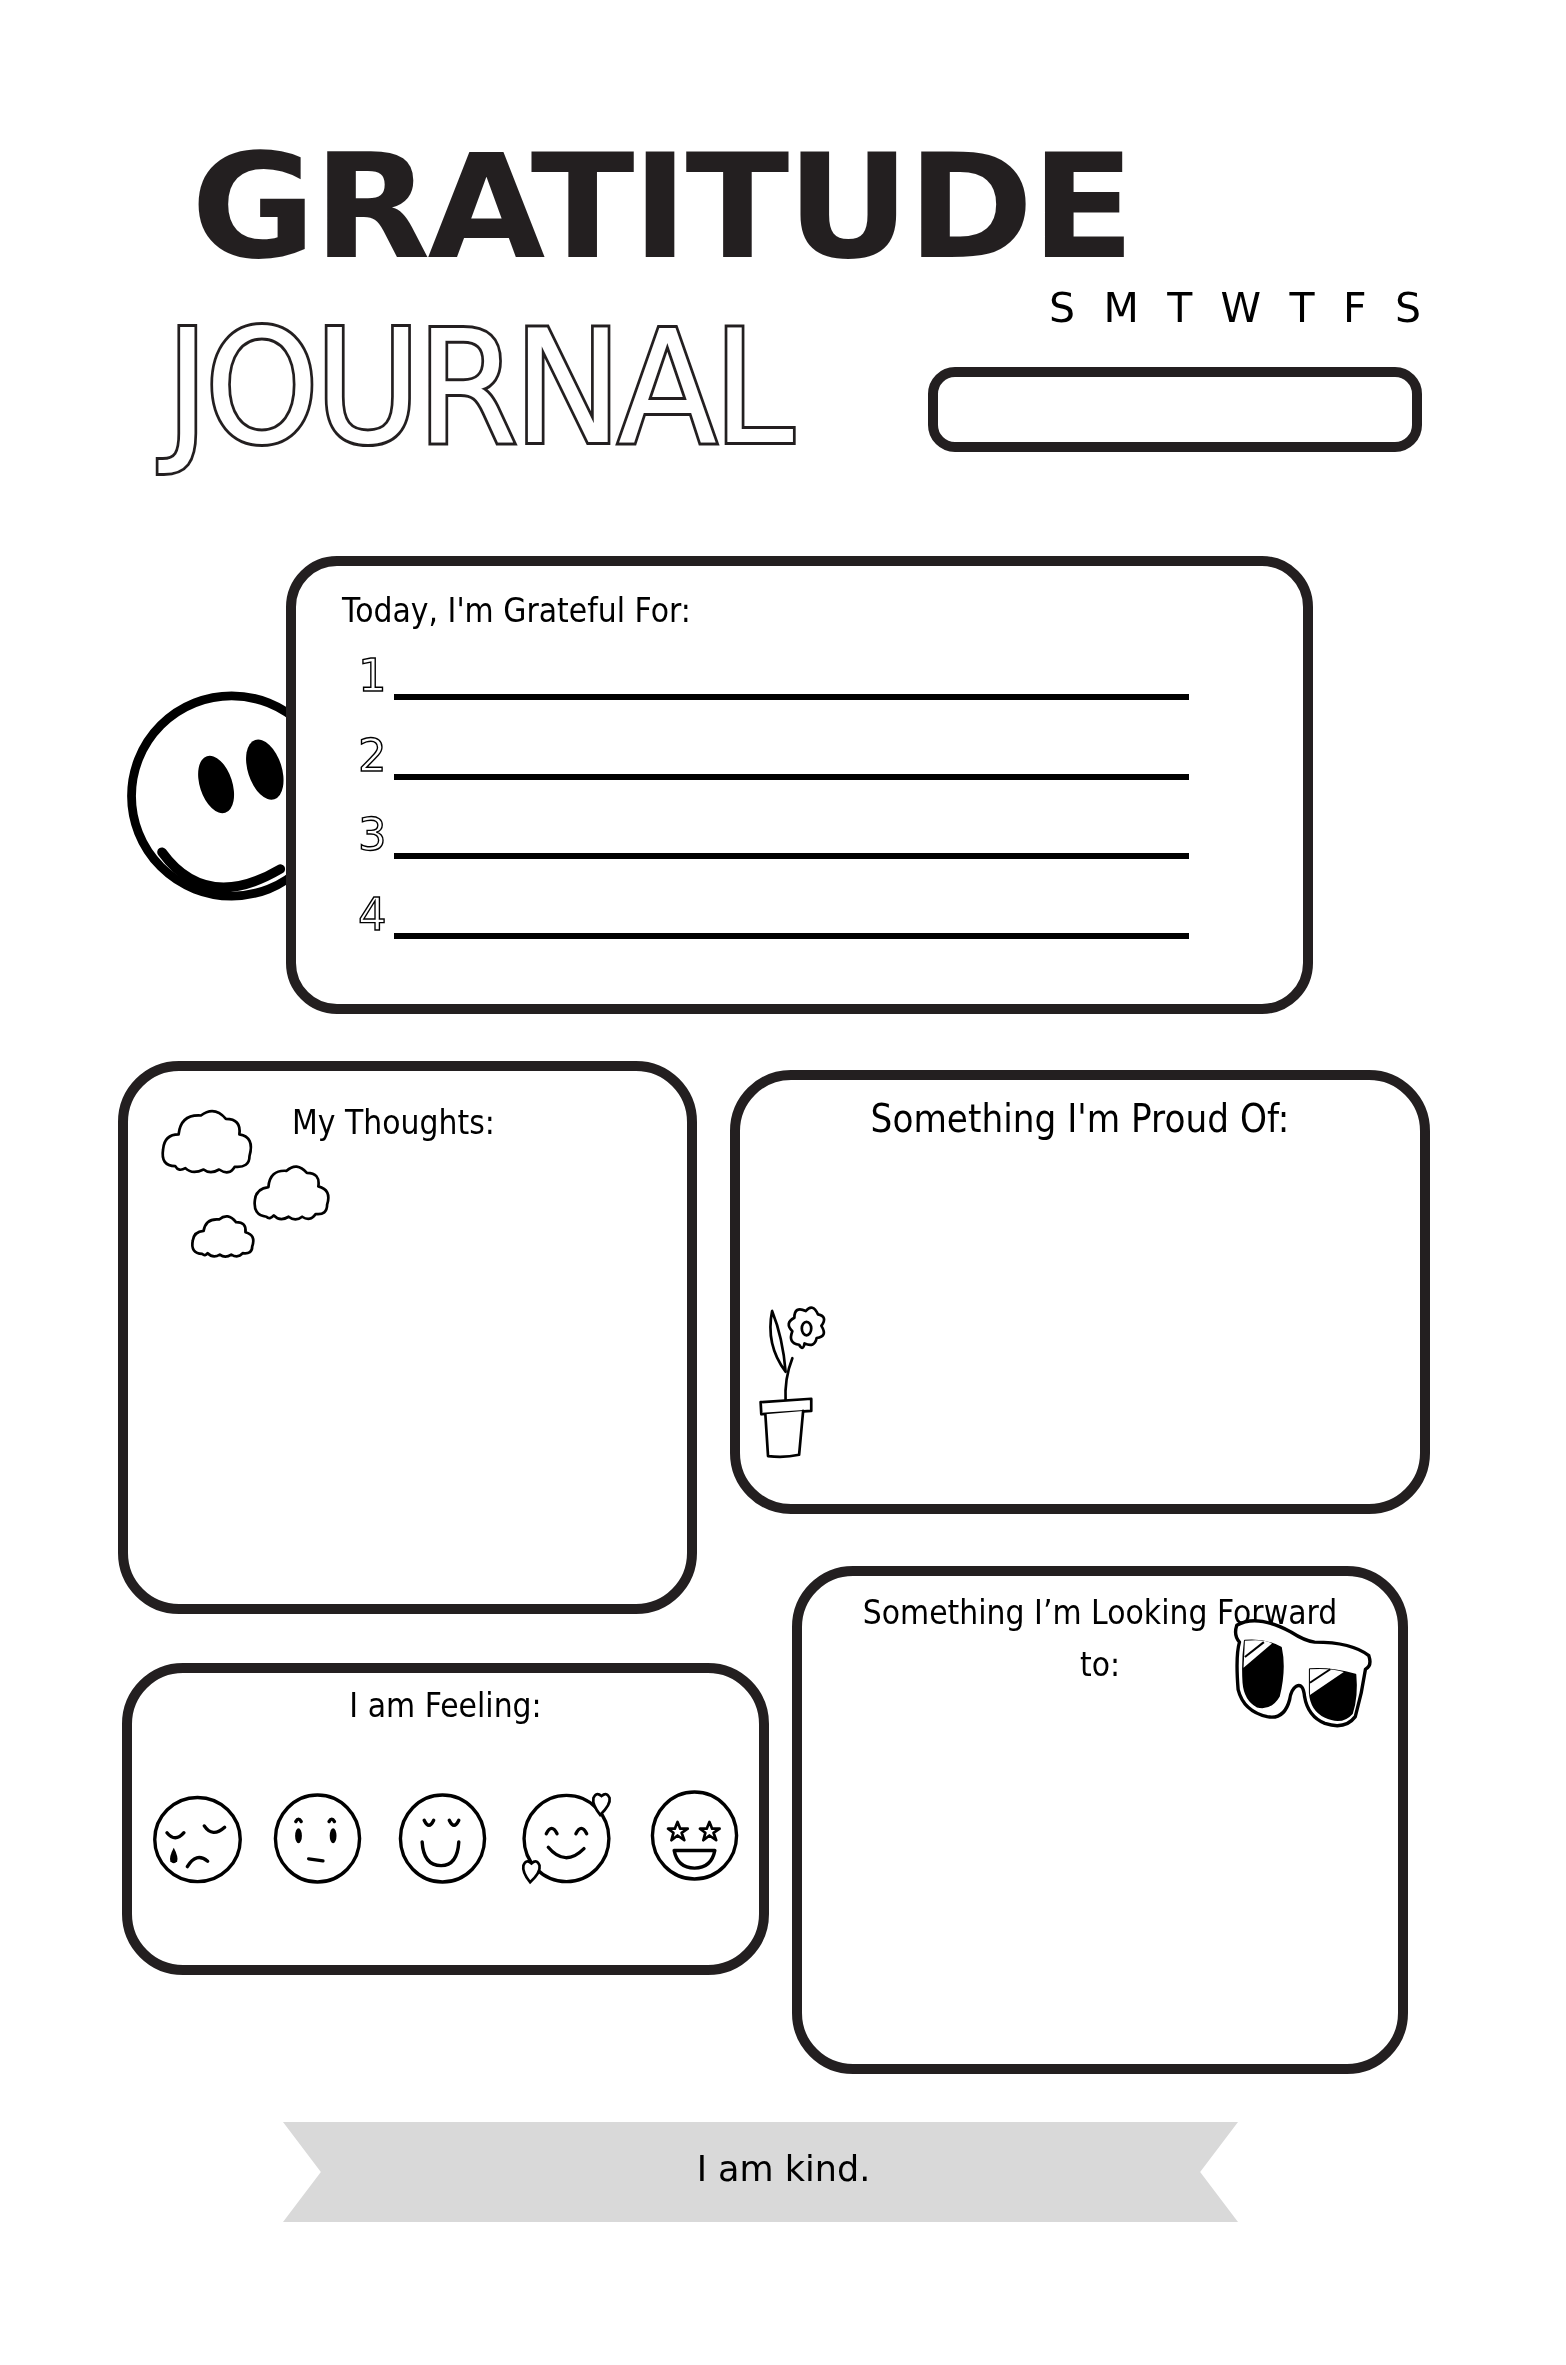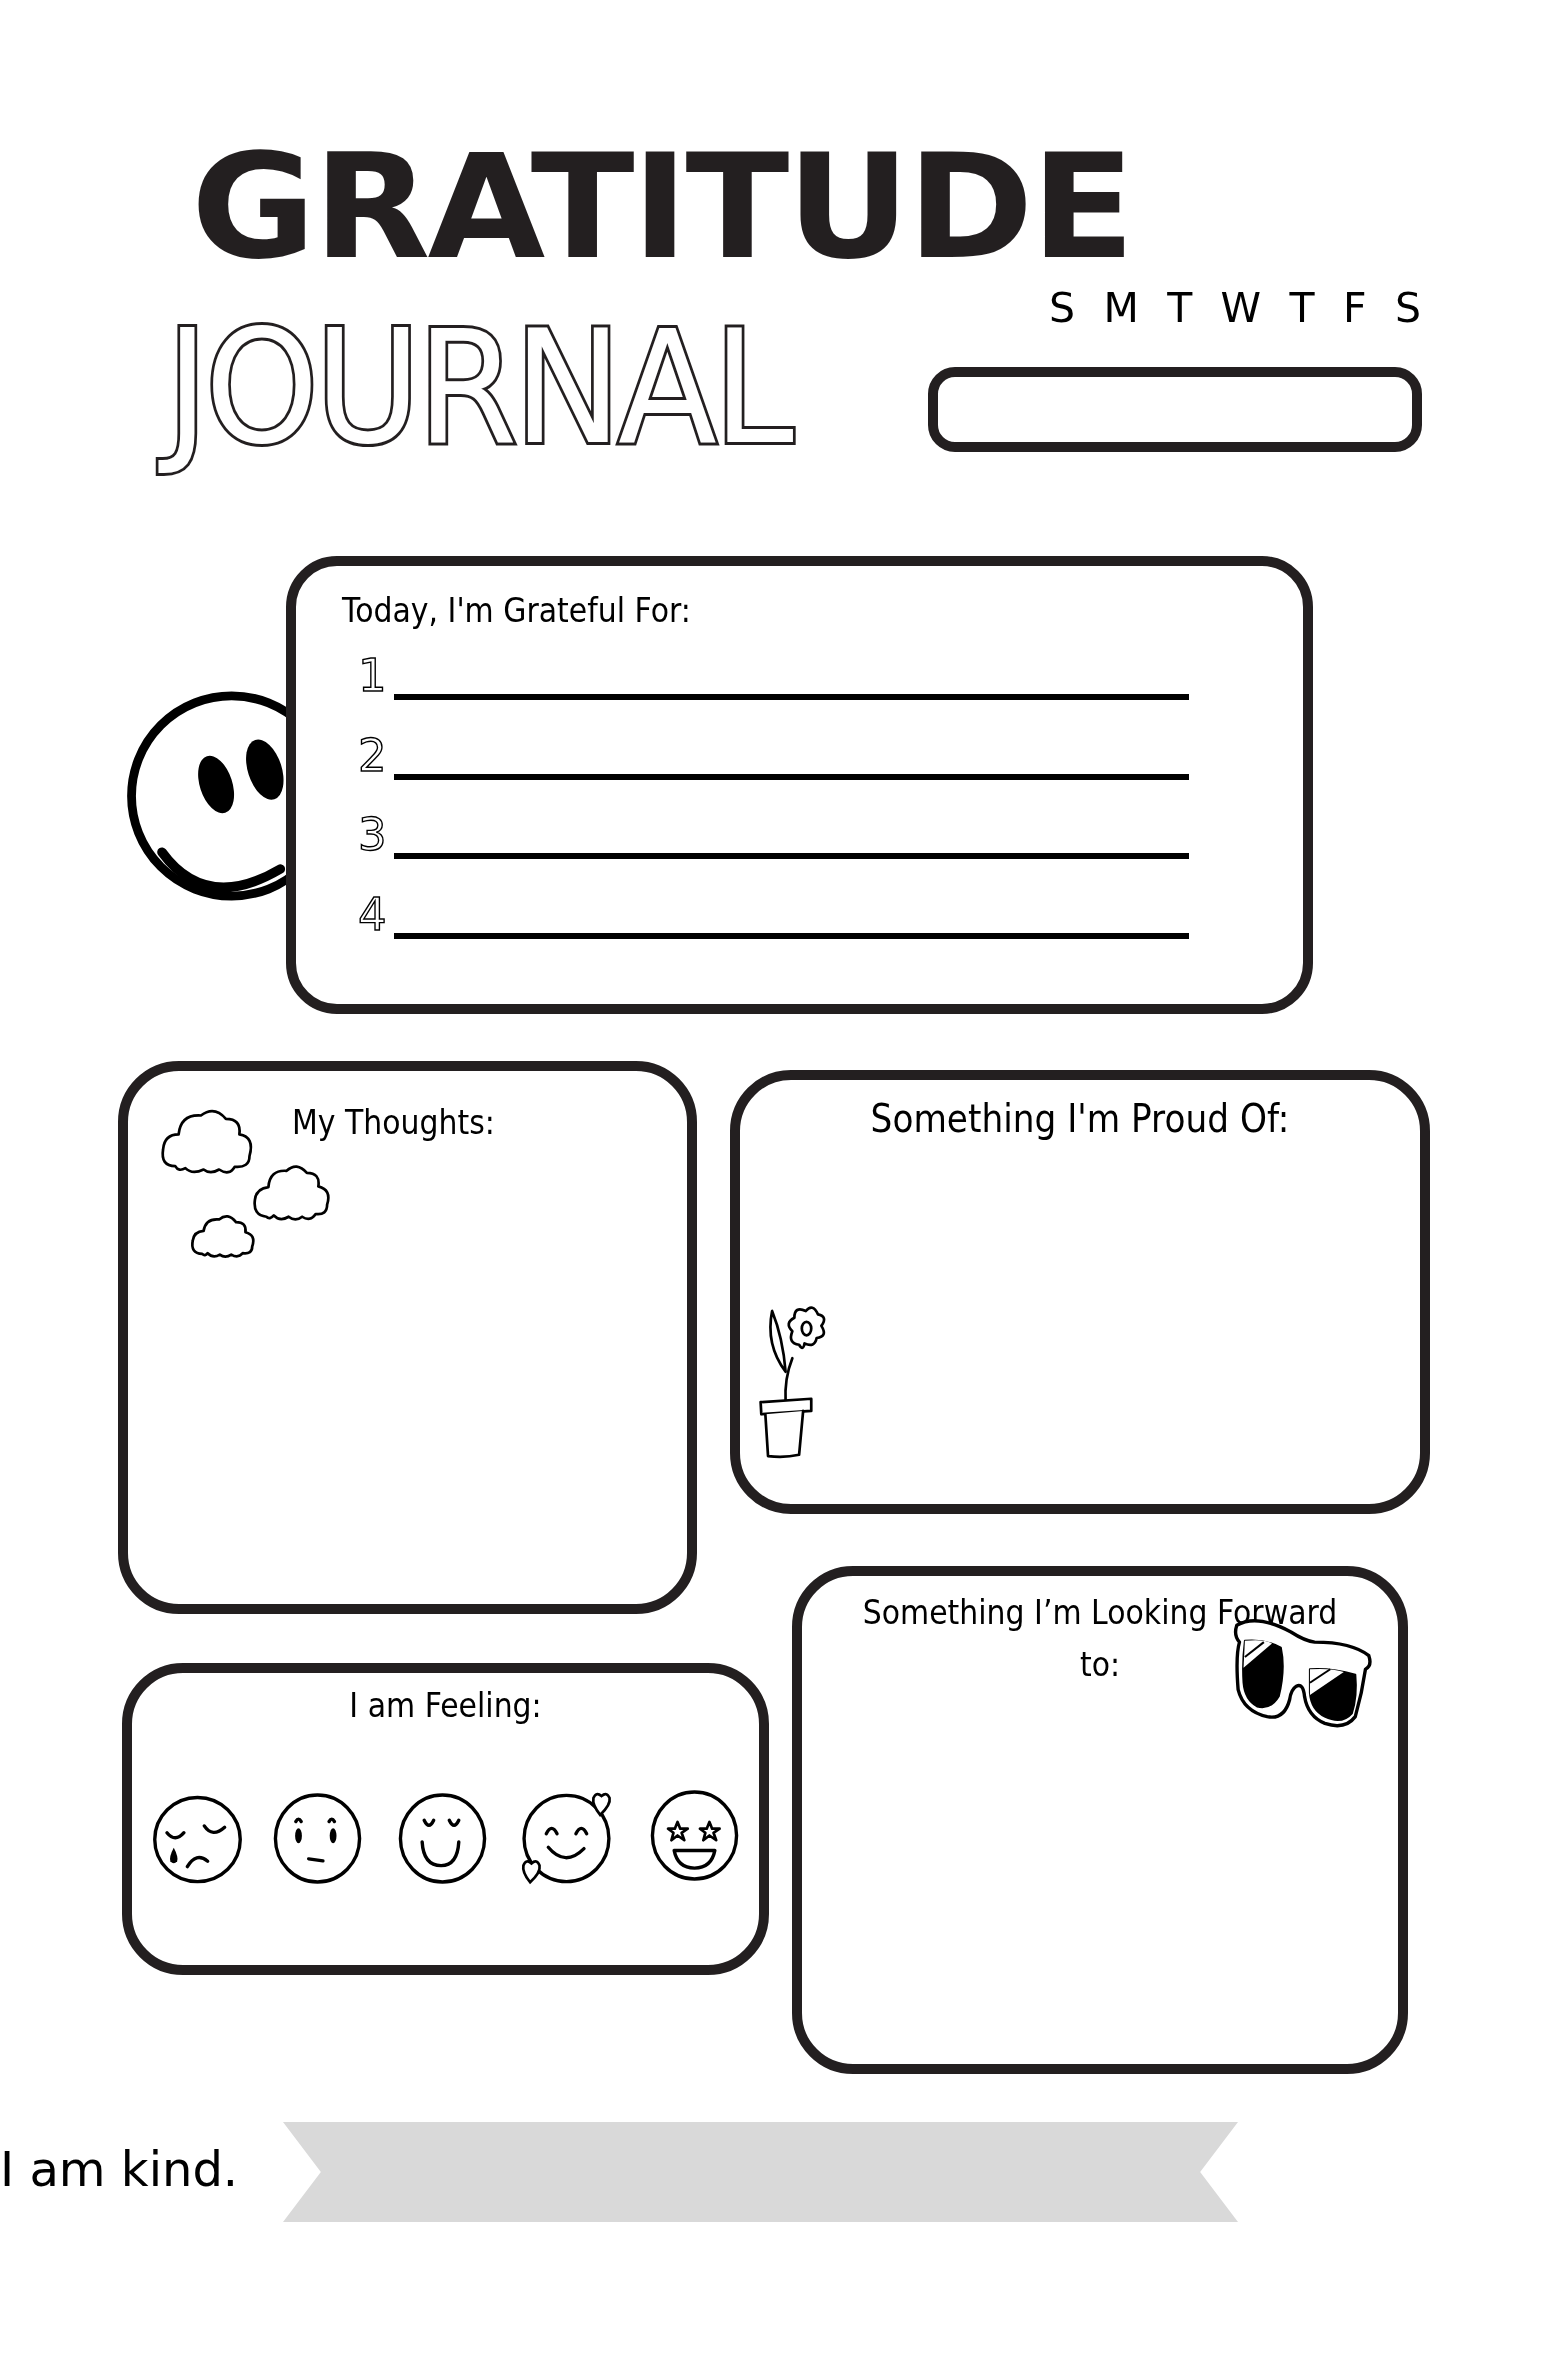--- a/index.html
+++ b/index.html
@@ -32,22 +32,22 @@
   .line-num { position:absolute; left:0; top:-6.8px; font-family:"DejaVu Sans", sans-serif;
               font-size:45px; line-height:47px; color:#fff; -webkit-text-stroke:1.4px #000; }
   .line-bar { position:absolute; left:36px; right:0; bottom:0; height:6px; background:#000; }
 
   .thoughts-box { left:118px; top:1061px; width:579px; height:553px; }
   .proud-box { left:730px; top:1070px; width:700px; height:444px; }
   .feeling-box { left:122px; top:1663px; width:647px; height:312px; }
   .forward-box { left:792px; top:1566px; width:616px; height:508px; }
 
   .banner { left:283px; top:2122px; width:955px; height:100px; }
-  .banner-text { position:absolute; left:0; right:0; top:2144px; text-align:left;
-                 font-family:"DejaVu Sans", sans-serif; font-size:48px; line-height:51px; }
+  .banner-text { position:absolute; left:0; right:0; top:2144px; text-align:center;
+                 font-family:"DejaVu Sans", sans-serif; font-size:35px; line-height:51px; }
 </style>
 </head>
 <body>
 
 <div class="abs title-1">GRATITUDE</div>
 <div class="abs title-2">JOURNAL</div>
 
 <div class="abs weekdays">
   <span>S</span>
   <span>M</span>

